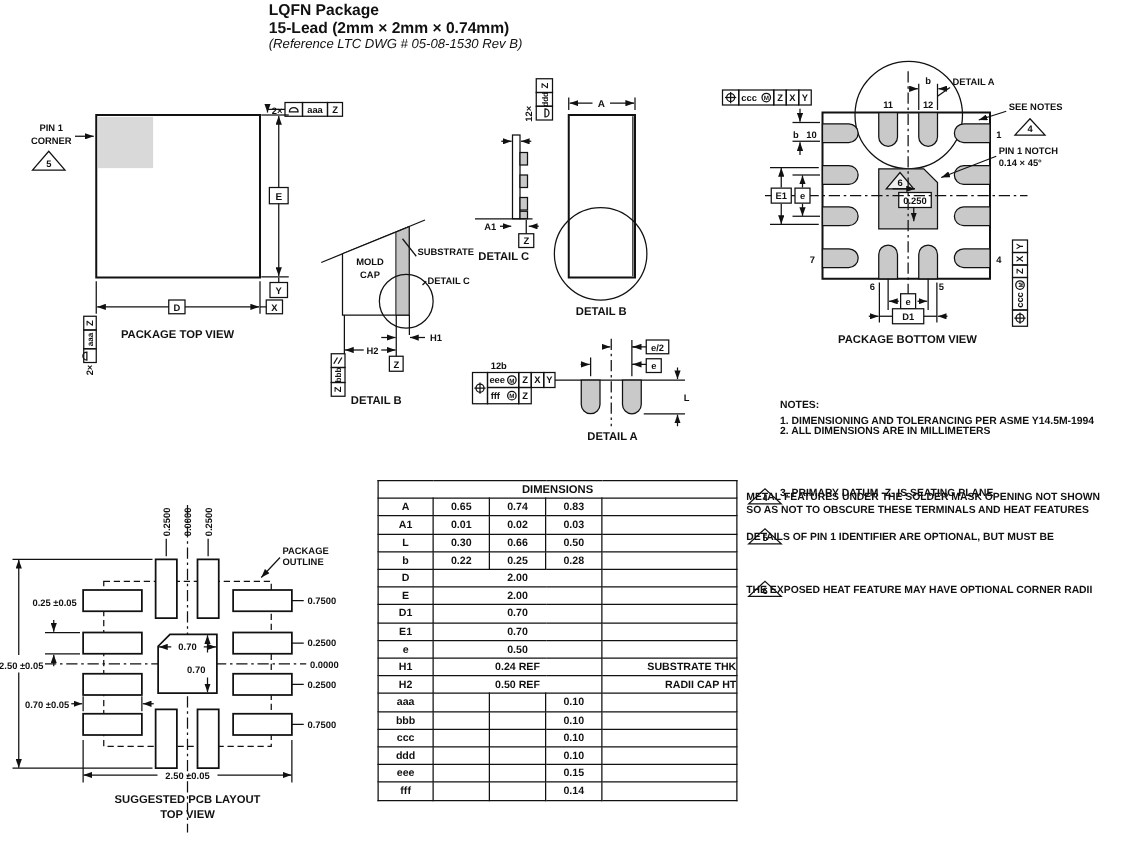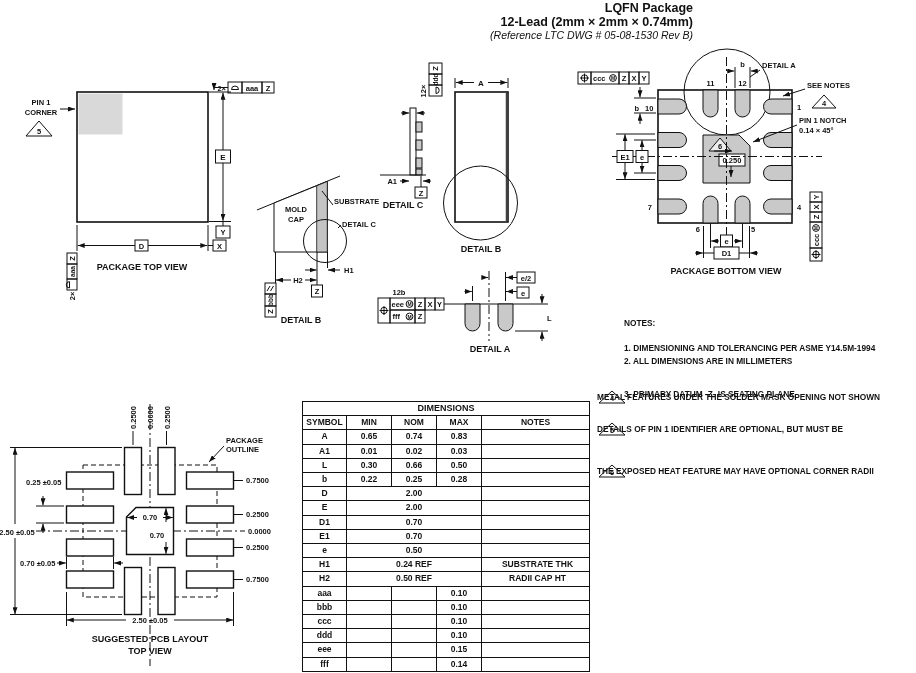--- a/index.html
+++ b/index.html
@@ -17,36 +17,36 @@
   .dsh{stroke-dasharray:5 3;}
   text{fill:#111;}
   .t5{font:bold 5px "Liberation Sans",sans-serif;}
   .t6{font:bold 6.5px "Liberation Sans",sans-serif;}
   .t7{font:bold 7.5px "Liberation Sans",sans-serif;}
   .t{font:bold 8px "Liberation Sans",sans-serif;}
   .t9{font:bold 9px "Liberation Sans",sans-serif;}
   .tm{text-anchor:middle;}
   .te{text-anchor:end;}
   
-  .title-block{position:absolute;left:193px;top:1px;width:500px;text-align:right;}
+  .title-block{position:absolute;left:215px;top:1px;width:500px;text-align:left;}
   .t1{font-weight:bold;font-size:12.5px;line-height:14px;}
   .t2{font-size:10.5px;line-height:13px;font-style:italic;}
   
   .notes{position:absolute;left:604px;top:317px;width:312px;font:bold 8.3px "Liberation Sans",sans-serif;}
   .nl{position:absolute;left:2px;white-space:nowrap;padding-left:18px;}
   .flagnote{position:absolute;left:-7px;display:flex;gap:4px;align-items:flex-start;}
   .ftext{line-height:10px;white-space:nowrap;padding-top:3px;}
   .flag polygon{fill:none;stroke:#111;stroke-width:1;}
   .flag text{font:bold 7.5px "Liberation Sans",sans-serif;text-anchor:middle;fill:#111;}
   
-  .dim-table{position:absolute;left:302px;top:401px;width:287px;border-collapse:collapse;
+  .dim-table{position:absolute;left:302px;top:384px;width:287px;border-collapse:collapse;
              font:bold 8.5px "Liberation Sans",sans-serif;table-layout:fixed;}
   .dim-table td{border:1px solid #111;height:13.2px;line-height:13.2px;text-align:center;
                 padding:0;overflow:hidden;white-space:nowrap;}
-  .dim-table td.nts{text-align:center;padding-left:4px;}
+  .dim-table td.nts{text-align:right;padding-left:4px;}
   .dim-table td.ttl{font-size:9px;}
 </style>
 </head>
 <body>
 
 <div class="screen">
 
 <svg width="916" height="673" viewBox="0 0 916 673">
   <defs>
     <marker id="ar" viewBox="0 0 7 5" markerWidth="7" markerHeight="5" refX="7" refY="2.5" orient="auto-start-reverse" markerUnits="userSpaceOnUse">
@@ -416,36 +416,37 @@
     <text class="t7" x="226" y="443">PACKAGE</text>
     <text class="t7" x="226" y="452">OUTLINE</text>
     <line class="s" x1="224" y1="446" x2="209" y2="462" marker-end="url(#ar)"></line>
     <text class="t9 tm" x="150" y="642">SUGGESTED PCB LAYOUT</text>
     <text class="t9 tm" x="150" y="654">TOP VIEW</text>
   </g>
 </svg>
 
 <div class="title-block">
   <div class="t1">LQFN Package</div>
-  <div class="t1">12-Lead (2mm × 2mm × 0.74mm)</div>
+  <div class="t1">15-Lead (2mm × 2mm × 0.74mm)</div>
   <div class="t2">(Reference LTC DWG # 05-08-1530 Rev B)</div>
 </div>
 
 <div class="notes">
   <div class="nl" style="top:1px">NOTES:</div>
-  <div class="nl" style="top:26px">1. DIMENSIONING AND TOLERANCING PER ASME Y14.5M-1994</div>
-  <div class="nl" style="top:39px">2. ALL DIMENSIONS ARE IN MILLIMETERS</div>
+  <div class="nl" style="top:14px">1. DIMENSIONING AND TOLERANCING PER ASME Y14.5M-1994</div>
+  <div class="nl" style="top:22px">2. ALL DIMENSIONS ARE IN MILLIMETERS</div>
   <div class="nl" style="top:72px">3. PRIMARY DATUM -Z- IS SEATING PLANE</div>
   <div class="flagnote" style="top:72px">
     <svg class="flag" width="30" height="16">
       <polygon points="2,14 28,14 15,2"></polygon>
           <text x="15" y="12">4</text>
     </svg>
     <div class="ftext">
       <div>METAL FEATURES UNDER THE SOLDER MASK OPENING NOT SHOWN</div>
+      <div>SO AS NOT TO  OBSCURE THESE TERMINALS AND HEAT FEATURES</div>
     </div>
   </div>
   <div class="flagnote" style="top:104px">
     <svg class="flag" width="30" height="16">
       <polygon points="2,14 28,14 15,2"></polygon>
           <text x="15" y="12">5</text>
     </svg>
     <div class="ftext">
       <div>DETAILS OF PIN 1 IDENTIFIER ARE OPTIONAL, BUT MUST BE</div>
     </div>
@@ -467,27 +468,20 @@
         <col style="width:45px">
         <col style="width:45px">
         <col style="width:45px">
         <col style="width:108px">
       </colgroup>
   <tbody>
         <tr>
           <td class="ttl" colspan="5">DIMENSIONS</td>
         </tr>
   <tr>
-    <td>SYMBOL</td>
-    <td>MIN</td>
-    <td>NOM</td>
-    <td>MAX</td>
-    <td>NOTES</td>
-  </tr>
-  <tr>
           <td>A</td>
           <td>0.65</td>
           <td>0.74</td>
           <td>0.83</td>
           <td class="nts"></td>
         </tr>
   <tr>
           <td>A1</td>
           <td>0.01</td>
           <td>0.02</td>

